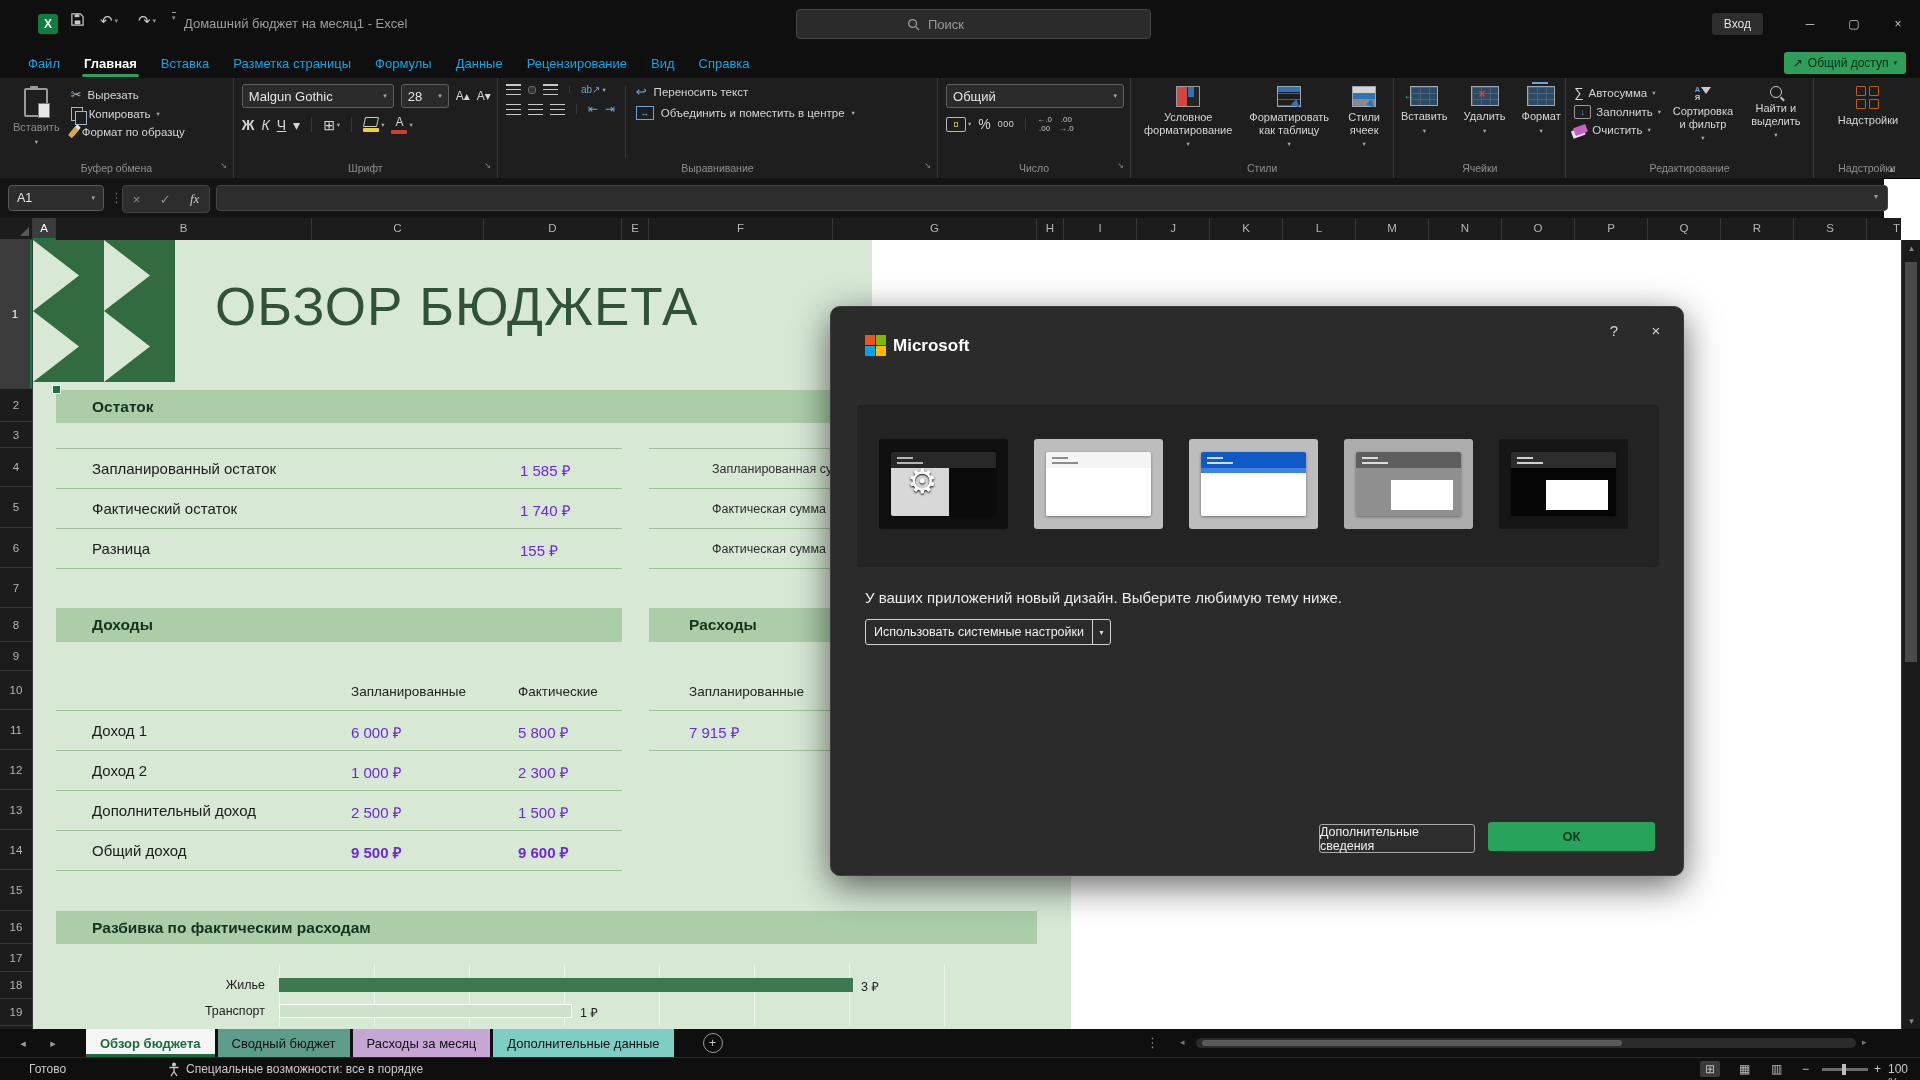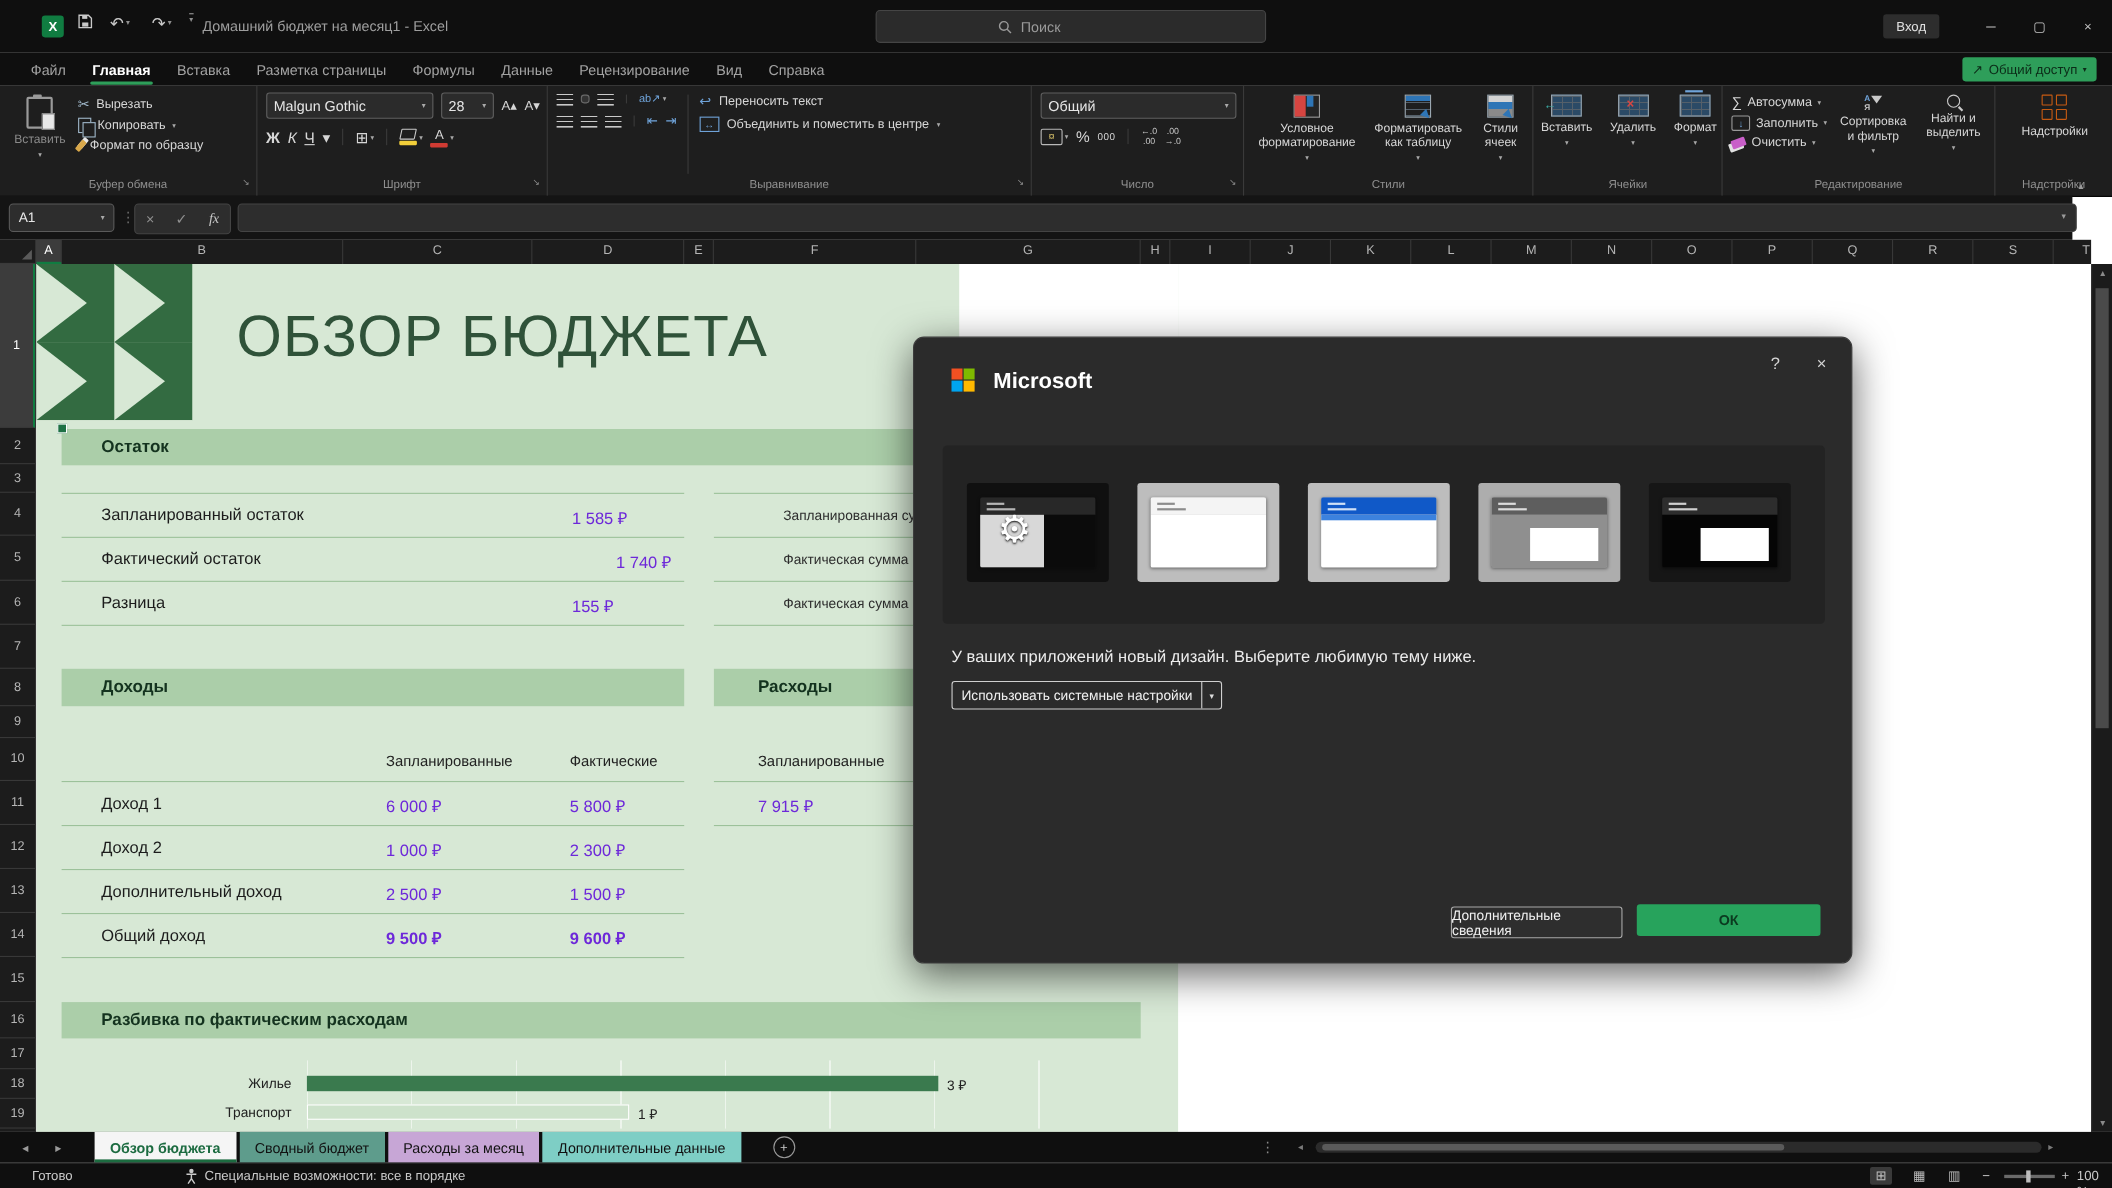--- a/index.html
+++ b/index.html
@@ -11,21 +11,21 @@
   .appicon{position:absolute;left:38px;top:14px;width:20px;height:20px;background:#107C41;border-radius:3px;color:#fff;font-weight:bold;font-size:12px;display:flex;align-items:center;justify-content:center;}
   .qa{position:absolute;top:12px;color:#c9c9c9;font-size:15px;display:flex;align-items:center;gap:2px;}
   .qa .dd{font-size:7px;color:#8f8f8f;}
   .doc-title{position:absolute;left:184px;top:16px;font-size:13px;color:#9e9e9e;white-space:nowrap;}
   .searchpill{position:absolute;left:796px;top:9px;width:355px;height:30px;background:#2b2b2b;border:1px solid #454545;border-radius:4px;display:flex;align-items:center;gap:8px;padding:0 0 0 110px;box-sizing:border-box;color:#9a9a9a;font-size:13px;}
   .signin{position:absolute;right:157px;top:13px;height:22px;padding:0 12px;background:#2d2d2d;border-radius:3px;font-size:12px;color:#e0e0e0;display:flex;align-items:center;}
   .winbtn{position:absolute;top:0;width:44px;height:48px;display:flex;align-items:center;justify-content:center;color:#c6c6c6;font-size:12px;}
 
   
   .menubar{position:absolute;left:0;top:48px;width:1920px;height:30px;background:#0f0f0f;display:flex;align-items:center;padding-left:16px;box-sizing:border-box;gap:0;}
-  .mtab{position:relative;height:30px;display:flex;align-items:center;padding:0 12px;color:#a3a3a3;font-size:13px;white-space:nowrap;}
+  .mtab{position:relative;height:30px;display:flex;align-items:center;padding:0 12px;color:#0ea5e9;font-size:13px;white-space:nowrap;}
   .mtab.active{color:#ffffff;font-weight:bold;}
   .mtab.active::after{content:"";position:absolute;left:10px;right:10px;bottom:1px;height:3px;background:#2E9E5A;border-radius:2px;}
   .share{position:absolute;right:14px;top:4px;height:22px;background:#2E9E5A;border-radius:3px;color:#0B2B17;font-size:12px;display:flex;align-items:center;padding:0 9px;gap:5px;}
   .share .dd{font-size:7px;color:#0B2B17;}
 
   
   .ribbon{position:absolute;left:0;top:78px;width:1920px;height:100px;background:#1e1e1e;border-bottom:1px solid #000;}
   .ribbon-inner{display:flex;height:100%;}
   .rgroup{position:relative;border-right:1px solid #3a3a3a;box-sizing:border-box;display:flex;flex-direction:column;}
   .rgc{flex:1;display:flex;align-items:flex-start;padding:6px 6px 0 8px;gap:6px;}
@@ -141,21 +141,21 @@
   .statusbar{position:absolute;left:0;top:1057px;width:1920px;height:23px;background:#0f0f0f;border-top:1px solid #2b2b2b;box-sizing:border-box;color:#c9c9c9;font-size:12px;}
   .vicon{position:absolute;top:3px;font-size:12px;color:#bdbdbd;padding:1px 5px;}
   .vicon.pressed{background:#3a3a3a;border-radius:2px;}
   .ztrack{position:absolute;left:1822px;top:10px;width:46px;height:3px;background:#6a6a6a;}
   .zthumb{position:absolute;left:20px;top:-4px;width:4px;height:11px;background:#bdbdbd;}
 
   
   .dialog{position:absolute;left:830px;top:306px;width:854px;height:570px;background:#2b2b2b;border:1px solid #3c3c3c;border-radius:10px;box-shadow:0 10px 36px rgba(0,0,0,.6);z-index:50;box-sizing:border-box;}
   .dbtn{position:absolute;top:10px;width:26px;height:26px;display:flex;align-items:center;justify-content:center;color:#d6d6d6;font-size:15px;}
   .mslogo{position:absolute;left:34px;top:28px;width:21px;height:21px;display:grid;grid-template:repeat(2,10px)/repeat(2,10px);gap:1px;}
-  .msname{position:absolute;left:72px;top:29px;font-size:20px;font-weight:600;color:#fff;}
+  .msname{position:absolute;left:62px;top:29px;font-size:17px;font-weight:600;color:#fff;}
   .dtitle{position:absolute;left:0;top:58px;width:100%;text-align:center;font-size:21px;font-weight:bold;color:#fff;}
   .dpanel{position:absolute;left:26px;top:98px;width:802px;height:162px;background:#232323;border-radius:4px;}
   .theme-card{position:absolute;top:132px;width:129px;height:90px;border-radius:3px;overflow:hidden;}
   .mini{position:absolute;left:12px;top:13px;width:105px;height:64px;border-radius:2px;overflow:hidden;box-shadow:0 1px 3px rgba(0,0,0,.4);}
   .mtb{height:16px;position:relative;}
   .mtb::before{content:"";position:absolute;left:6px;top:4.5px;width:16px;height:2.5px;background:var(--dash);}
   .mtb::after{content:"";position:absolute;left:6px;top:9.5px;width:26px;height:2.5px;background:var(--dash);}
   .mbd{position:absolute;left:0;right:0;top:16px;bottom:0;}
   .gear{position:absolute;left:28px;top:22px;font-size:34px;color:#fff;text-shadow:0 1px 2px #000;z-index:2;}
   .whiterect::after{content:"";position:absolute;right:8px;bottom:6px;width:62px;height:30px;background:#fff;}
@@ -571,21 +571,21 @@
     <div class="bline" style="left:616px;top:248px;width:388px;"></div>
     <div class="bline" style="left:23px;top:288px;width:566px;"></div>
     <div class="bline" style="left:616px;top:288px;width:388px;"></div>
     <div class="bline" style="left:23px;top:328px;width:566px;"></div>
     <div class="bline" style="left:616px;top:328px;width:388px;"></div>
 
     <span class="slabel" style="left:59px;top:220px;">Запланированный остаток</span>
     <span class="svalue" style="left:487px;top:220px;">1 585 ₽</span>
     <span class="snote" style="left:679px;top:222px;">Запланированная сумма м</span>
     <span class="slabel" style="left:59px;top:260px;">Фактический остаток</span>
-    <span class="svalue" style="left:487px;top:260px;margin-left:40px;">1 740 ₽</span>
+    <span class="svalue" style="left:487px;top:260px;">1 740 ₽</span>
     <span class="snote" style="left:679px;top:262px;">Фактическая сумма минус</span>
     <span class="slabel" style="left:59px;top:300px;">Разница</span>
     <span class="svalue" style="left:487px;top:300px;">155 ₽</span>
     <span class="snote" style="left:679px;top:302px;">Фактическая сумма минус</span>
 
     <div class="band" style="left:23px;top:368px;width:566px;height:34px;padding-left:36px;box-sizing:border-box;">
         <span>Доходы</span>
       </div>
     <div class="band" style="left:616px;top:368px;width:388px;height:34px;padding-left:40px;box-sizing:border-box;">
         <span>Расходы</span>

